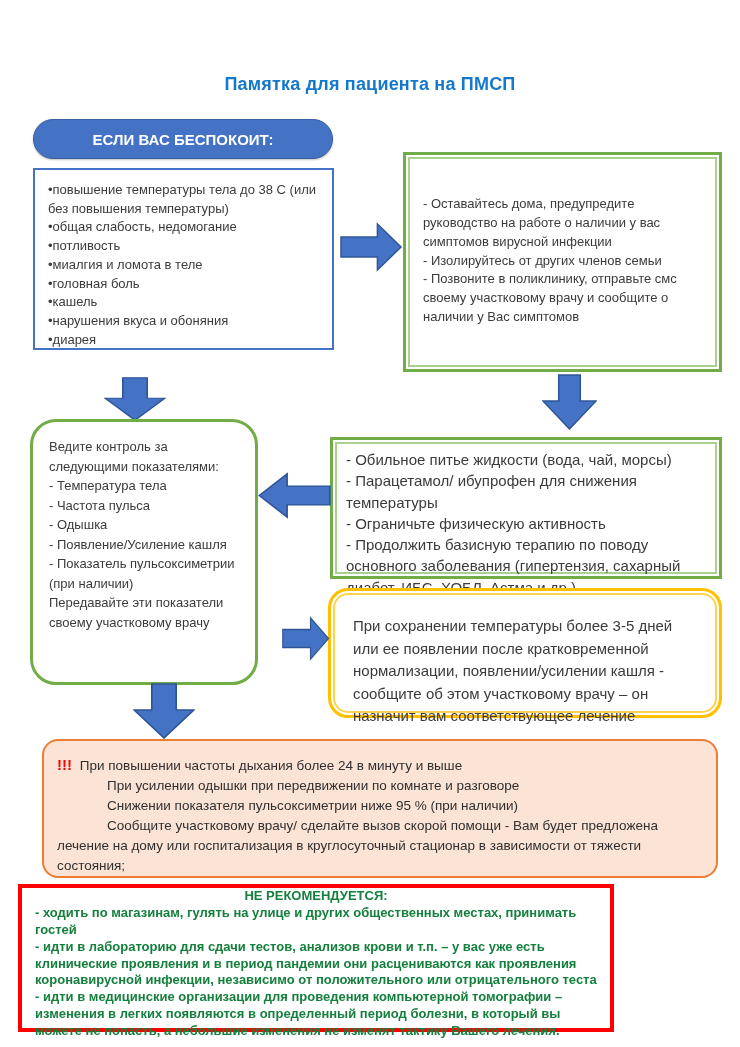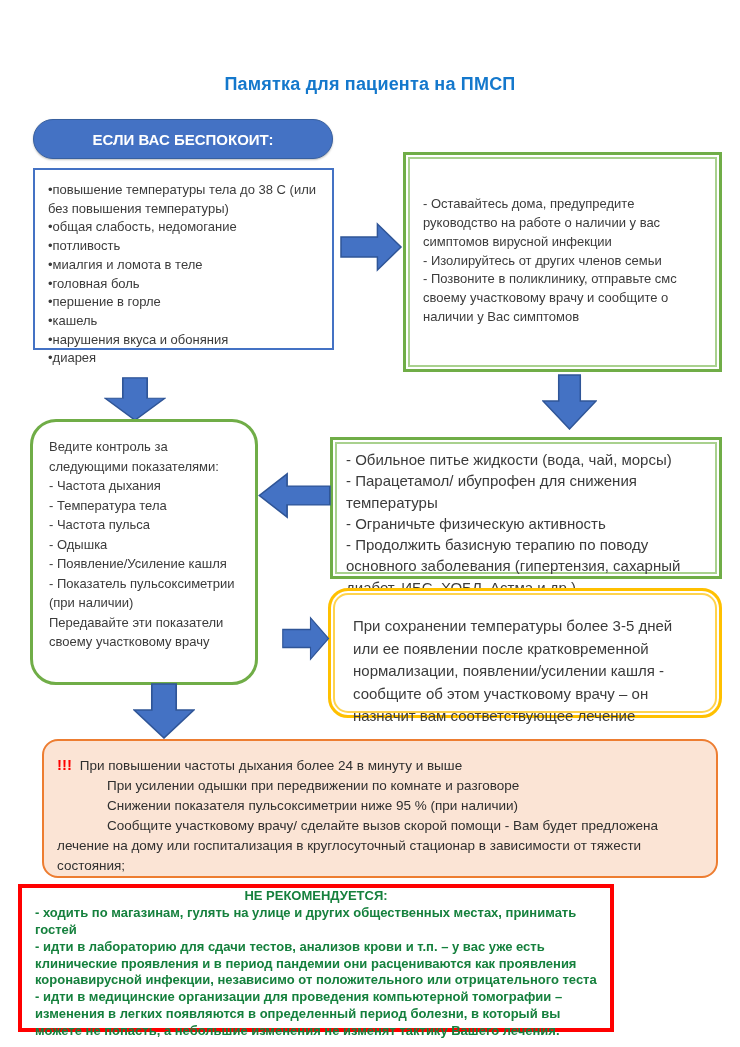--- a/index.html
+++ b/index.html
@@ -81,21 +81,20 @@
   <div class="abs header-box">
     <span>ЕСЛИ ВАС БЕСПОКОИТ:</span>
   </div>
 
   <div class="abs symptoms-box">
     <span class="line">•повышение температуры тела  до 38 С (или без повышения температуры)</span>
     <span class="line">•общая слабость, недомогание</span>
     <span class="line">•потливость</span>
     <span class="line">•миалгия и ломота в теле</span>
     <span class="line">•головная боль</span>
-    <span class="line">•першение в горле</span>
     <span class="line">•кашель</span>
     <span class="line">•нарушения вкуса и обоняния</span>
     <span class="line">•диарея</span>
   </div>
 
   <div class="abs arrow a-right-1">
     <svg viewBox="0 0 64 50" preserveAspectRatio="none">
       <polygon points="1,15 38,15 38,2 62,25 38,48 38,35 1,35" fill="#4472c4" stroke="#2f5597" stroke-width="1.5"></polygon>
     </svg>
   </div>
@@ -113,21 +112,20 @@
   </div>
 
   <div class="abs arrow a-down-2">
     <svg viewBox="0 0 56 56" preserveAspectRatio="none">
       <polygon points="17,1 39,1 39,27 55,27 28,55 1,27 17,27" fill="#4472c4" stroke="#2f5597" stroke-width="1.5"></polygon>
     </svg>
   </div>
 
   <div class="abs monitoring-box">
     <span class="line">Ведите контроль за следующими показателями:</span>
-    <span class="line">- Частота дыхания</span>
     <span class="line">- Температура тела</span>
     <span class="line">- Частота пульса</span>
     <span class="line">- Одышка</span>
     <span class="line">- Появление/Усиление кашля</span>
     <span class="line">- Показатель пульсоксиметрии (при наличии)</span>
     <span class="line">Передавайте эти показатели своему участковому врачу</span>
   </div>
 
   <div class="abs green-frame treatment-box">
     <span class="line">- Обильное питье жидкости (вода, чай, морсы)</span>

